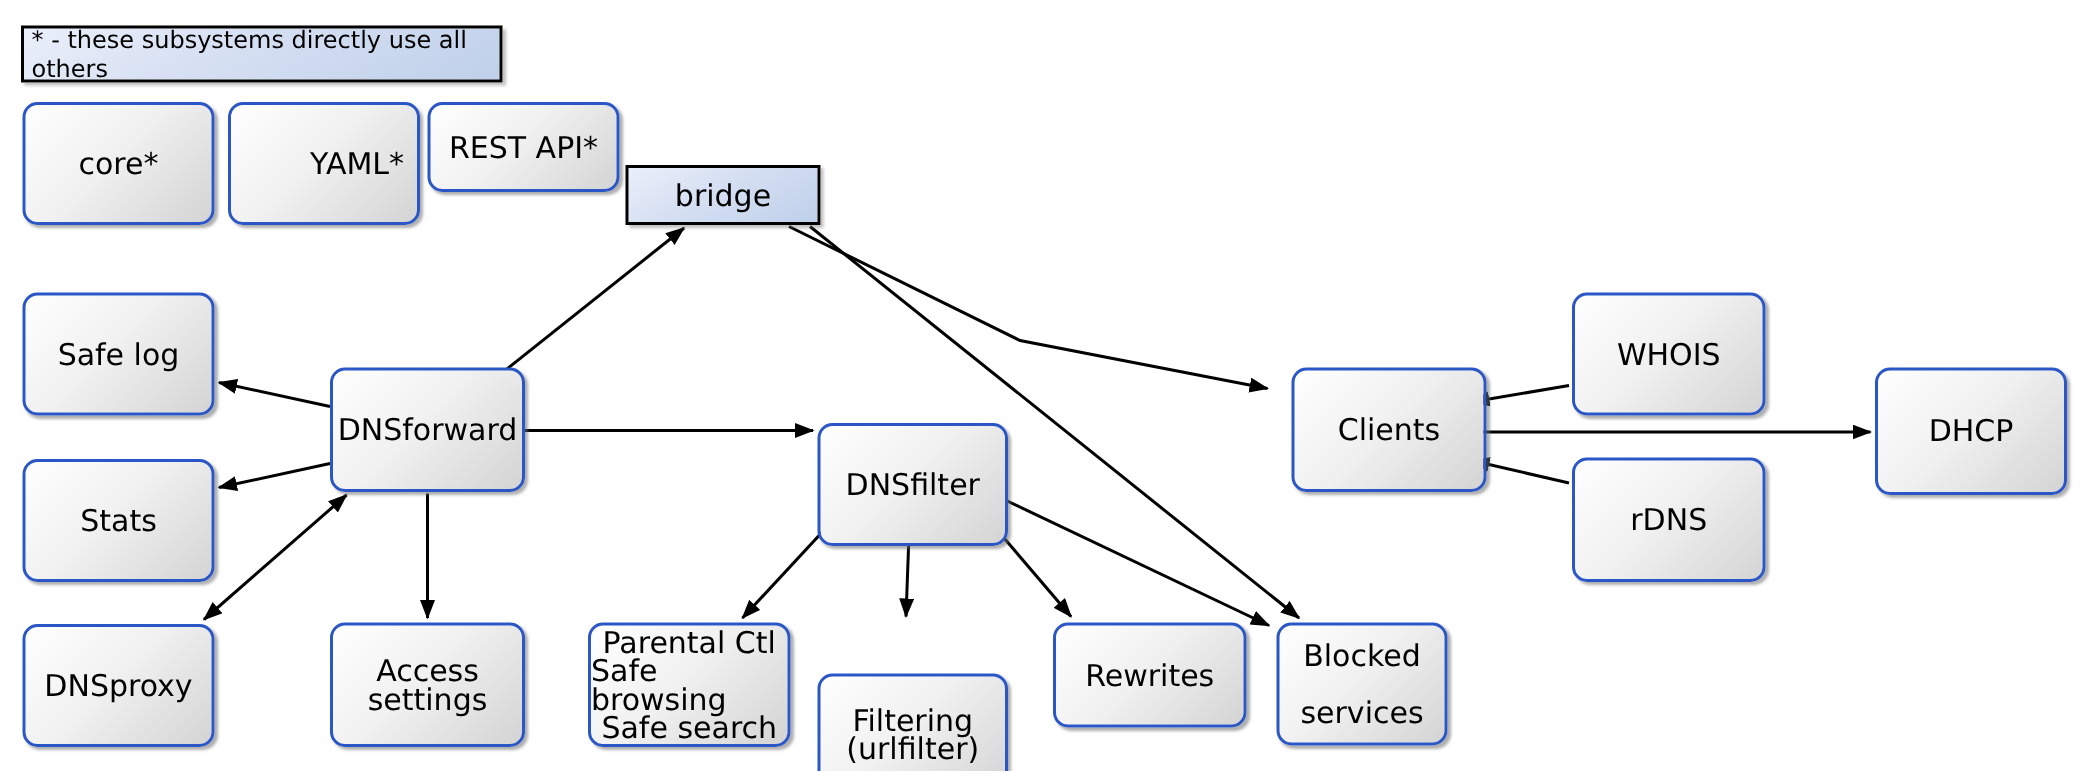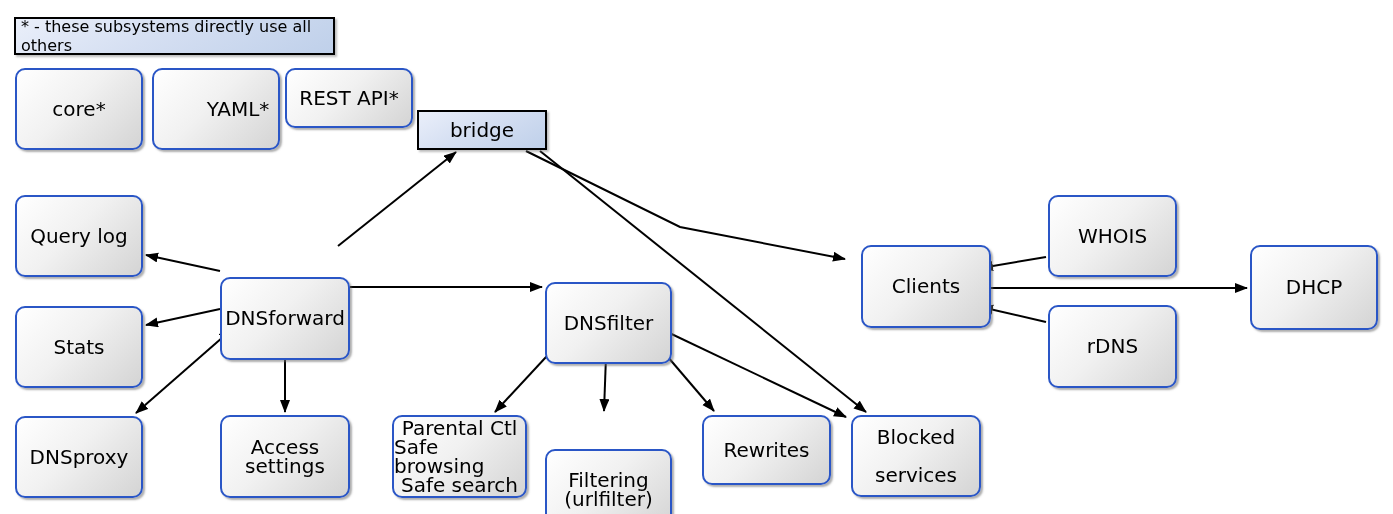--- a/index.html
+++ b/index.html
@@ -93,30 +93,30 @@
   </div>
   <div class="node" style="left:285px; top:68px; width:128px; height:60px;">
     <span>REST API*</span>
   </div>
 
   <div class="node plain" style="left:417px; top:110px; width:130px; height:40px;">
     <span>bridge</span>
   </div>
 
   <div class="node" style="left:15px; top:195px; width:128px; height:82px;">
-    <span>Query log</span>
+    <span>Safe log</span>
   </div>
   <div class="node" style="left:15px; top:306px; width:128px; height:82px;">
     <span>Stats</span>
   </div>
   <div class="node" style="left:15px; top:416px; width:128px; height:82px;">
     <span>DNSproxy</span>
   </div>
 
-  <div class="node" style="left:220px; top:245px; width:130px; height:83px;margin-top:32px;">
+  <div class="node" style="left:220px; top:245px; width:130px; height:83px;">
     <span>DNSforward</span>
   </div>
 
   <div class="node" style="left:220px; top:415px; width:130px; height:83px;">
     <span>Access</span>
     <span>settings</span>
   </div>
 
   <div class="node" style="left:545px; top:246px; width:127px; height:82px;margin-top:36px;">
     <span>DNSfilter</span>
@@ -130,21 +130,21 @@
 
   <div class="node" style="left:545px; top:415px; width:127px; height:82px;margin-top:34px;">
     <span>Filtering</span>
     <span>(urlfilter)</span>
   </div>
 
   <div class="node" style="left:702px; top:415px; width:129px; height:70px;">
     <span>Rewrites</span>
   </div>
 
-  <div class="node" style="left:851px; top:415px; width:130px; height:82px;gap:19px;">
+  <div class="node" style="left:851px; top:415px; width:114px; height:82px;gap:19px;">
     <span>Blocked</span>
     <span>services</span>
   </div>
 
   <div class="node" style="left:848px; top:245px; width:130px; height:83px;margin-left:13px;">
     <span>Clients</span>
   </div>
 
   <div class="node" style="left:1048px; top:195px; width:129px; height:82px;">
     <span>WHOIS</span>

